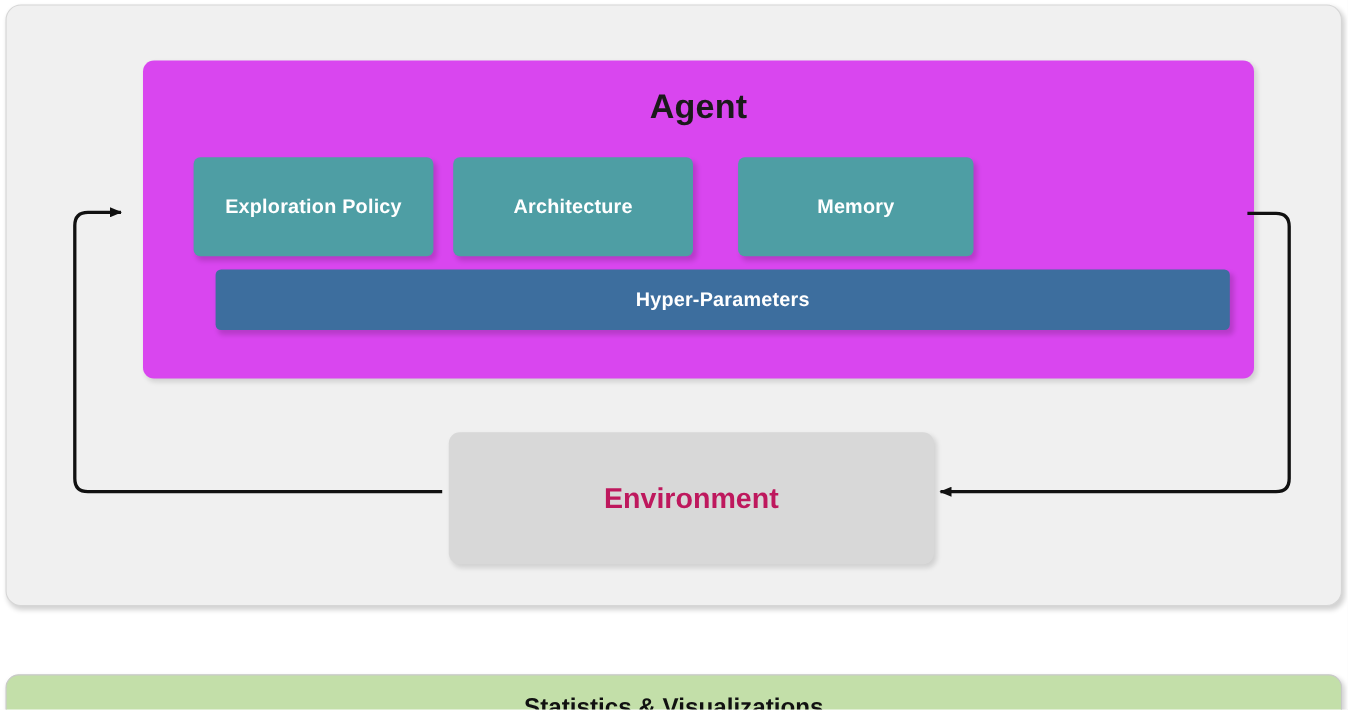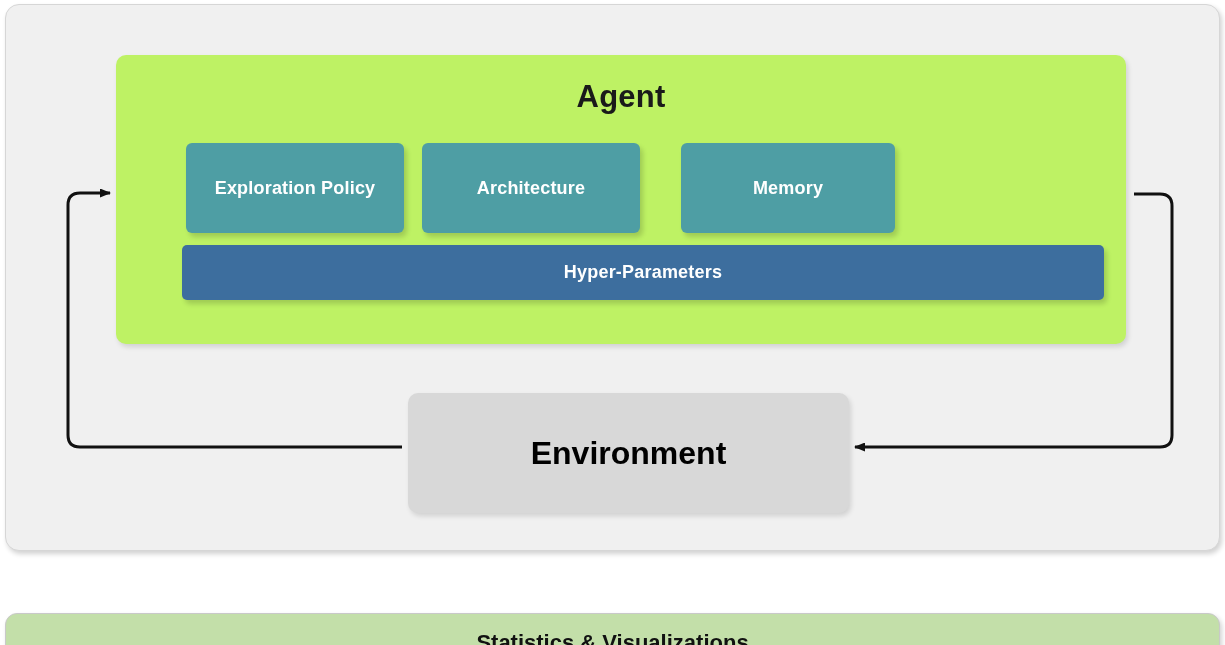--- a/index.html
+++ b/index.html
@@ -30,25 +30,25 @@
     background: #f0f0f0;
     border-radius: 14px;
     border: 1px solid #d6d6d6;
     box-shadow: 2px 3px 5px rgba(0,0,0,0.18);
     box-sizing: border-box;
   }
 
   
   .agent-panel {
     position: absolute;
-    left: 110px;
+    left: 124px;
     top: 50px;
     width: 1010px;
     height: 289px;
-    background: #bef264;
+    background: #d946ef;
     border-radius: 10px;
     box-shadow: 2px 3px 5px rgba(0,0,0,0.13);
     box-sizing: border-box;
     padding-left: 40px;
   }
   .agent-title {
     position: absolute;
     left: 0;
     top: 24px;
     width: 100%;
@@ -76,21 +76,21 @@
     display: flex;
     align-items: center;
     justify-content: center;
     color: #ffffff;
     font-size: 18px;
     font-weight: bold;
     letter-spacing: 0.2px;
     text-align: center;
   }
   .cb-algorithm        { flex: 0 0 216px; }
-  .cb-exploration      { flex: 0 0 218px; margin-left: 24px; }
+  .cb-exploration      { flex: 0 0 218px; }
   .cb-architecture     { flex: 0 0 218px; }
   .cb-memory           { flex: 0 0 214px; margin-left: 23px; }
 
   
   .hyper-bar {
     position: absolute;
     left: 46px;
     top: 190px;
     width: 922px;
     height: 55px;
@@ -113,23 +113,23 @@
     left: 402px;
     top: 388px;
     width: 441px;
     height: 120px;
     background: #d8d8d8;
     border-radius: 10px;
     box-shadow: 2px 3px 5px rgba(0,0,0,0.13);
     display: flex;
     align-items: center;
     justify-content: center;
-    font-size: 32px;
-    font-weight: bold;
-    color: #000000;
+    font-size: 26px;
+    font-weight: bold;
+    color: #be185d;
   }
 
   
   .connectors {
     position: absolute;
     left: 0;
     top: 0;
     width: 1225px;
     height: 645px;
     pointer-events: none;

